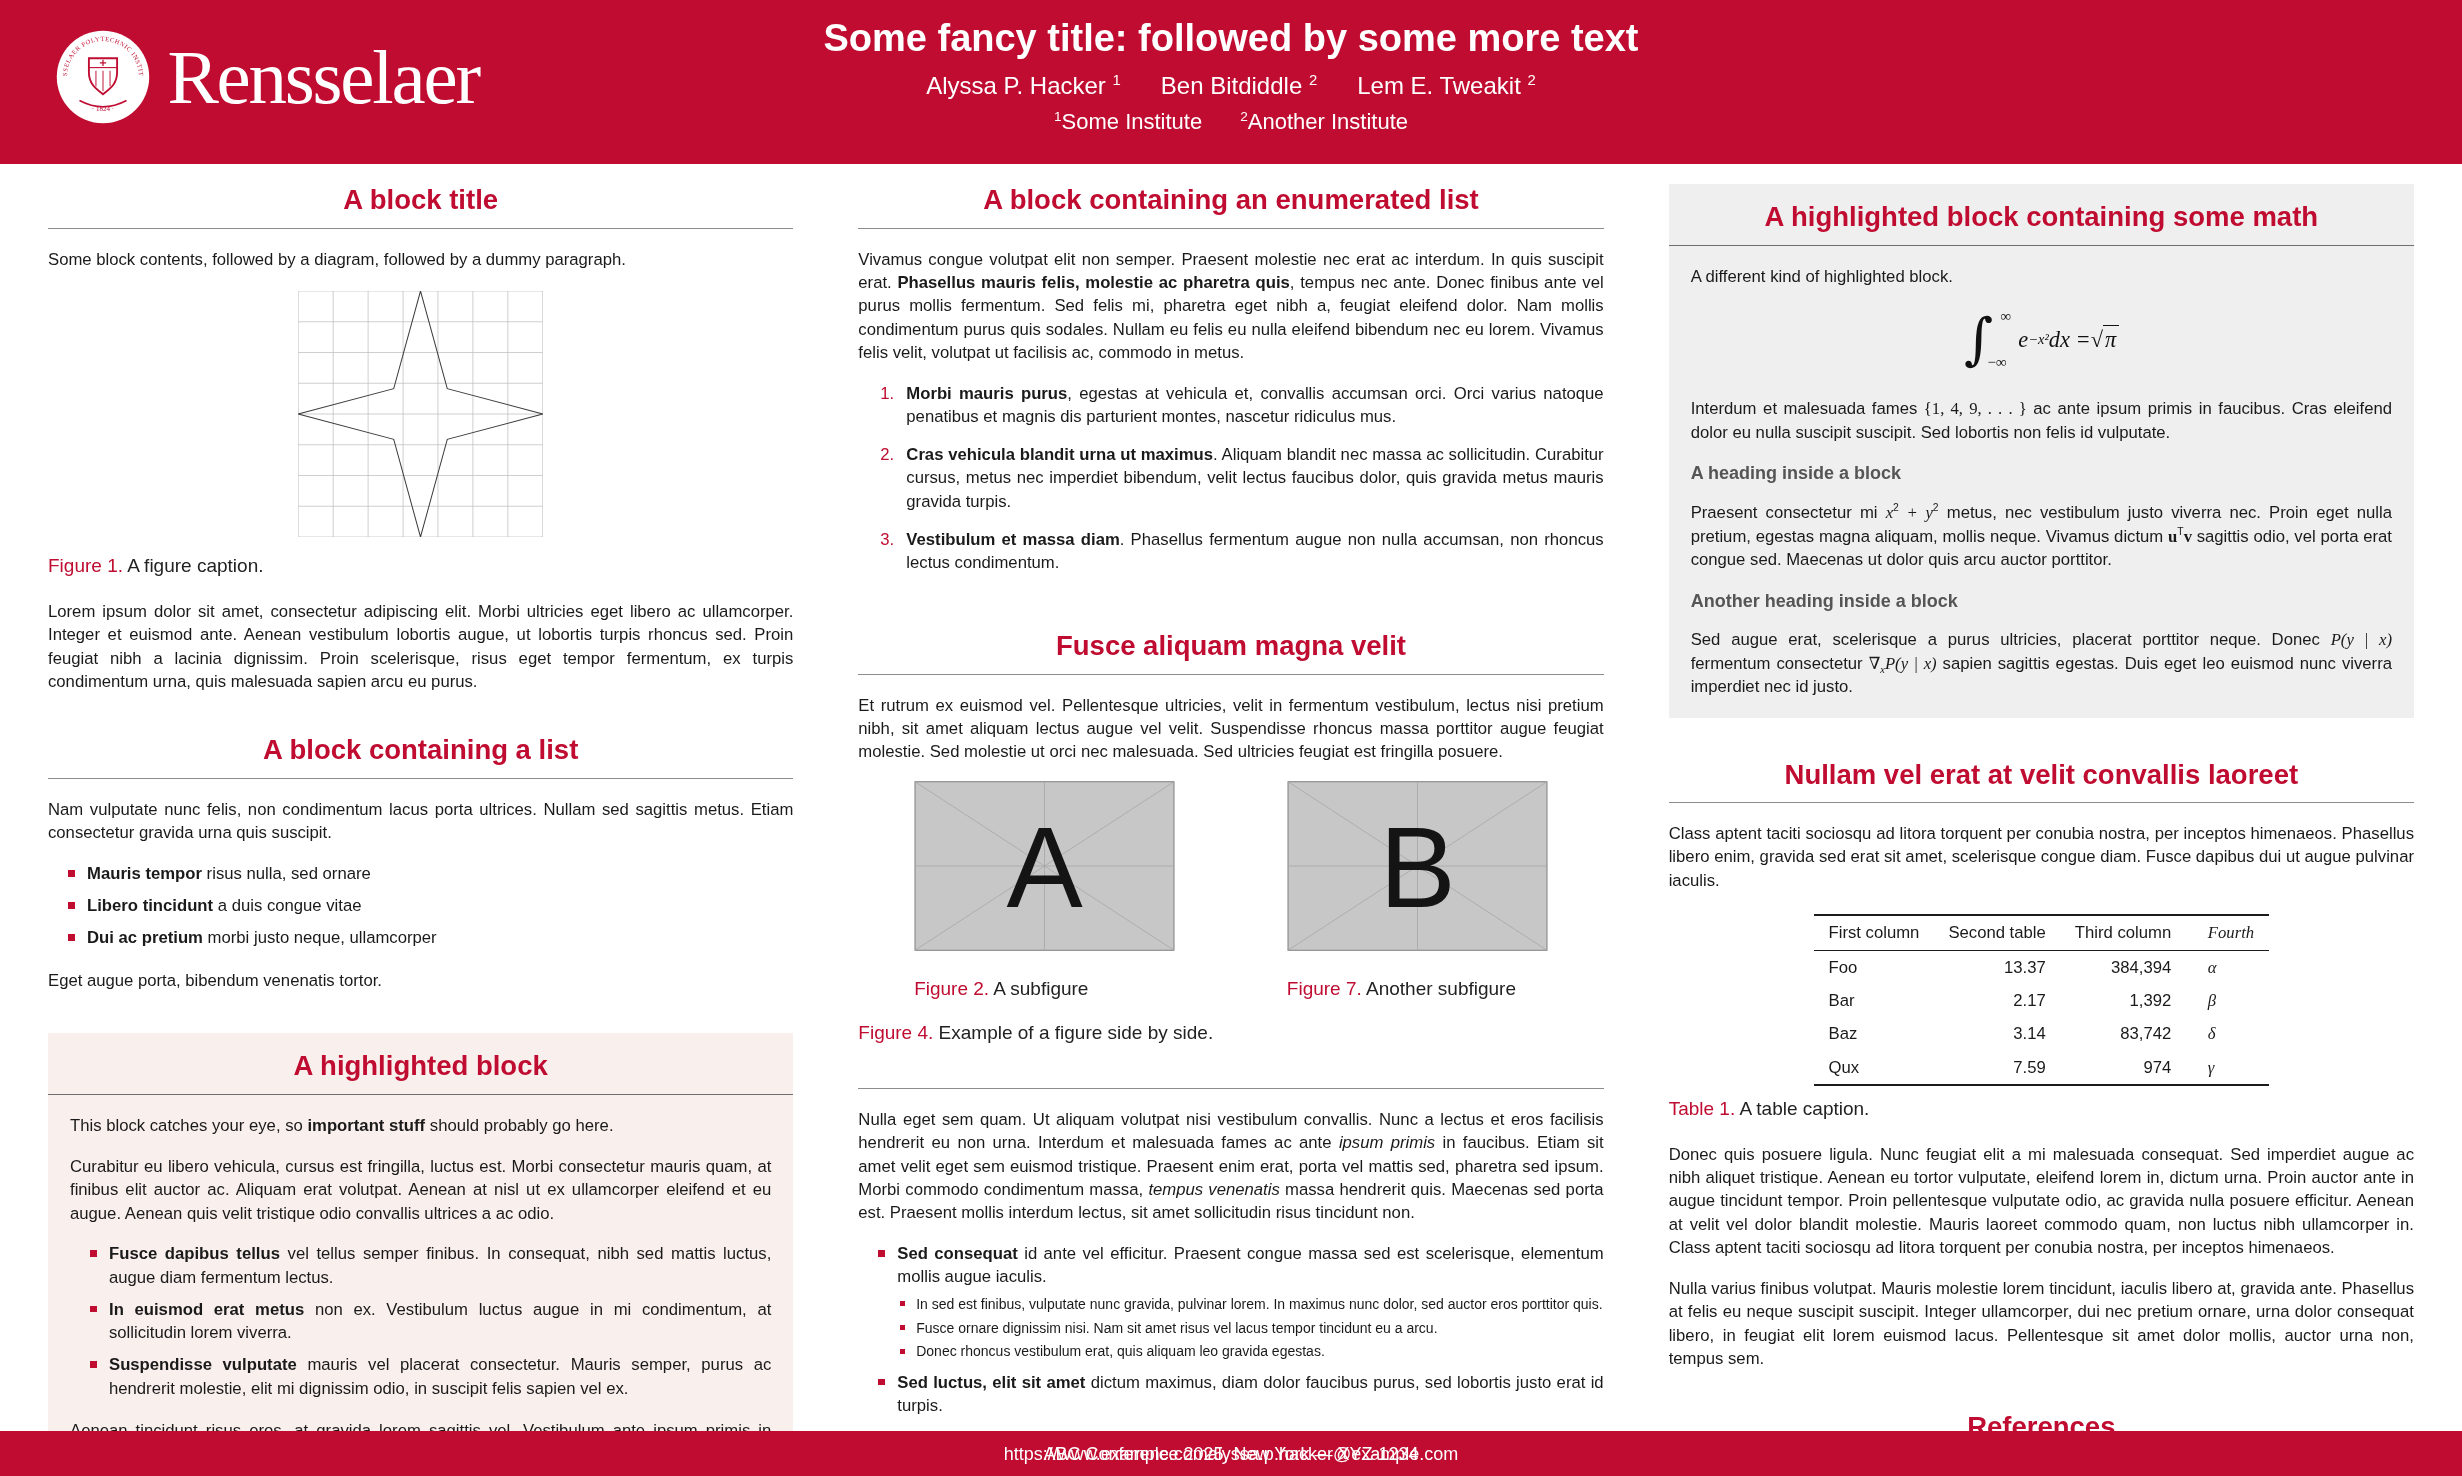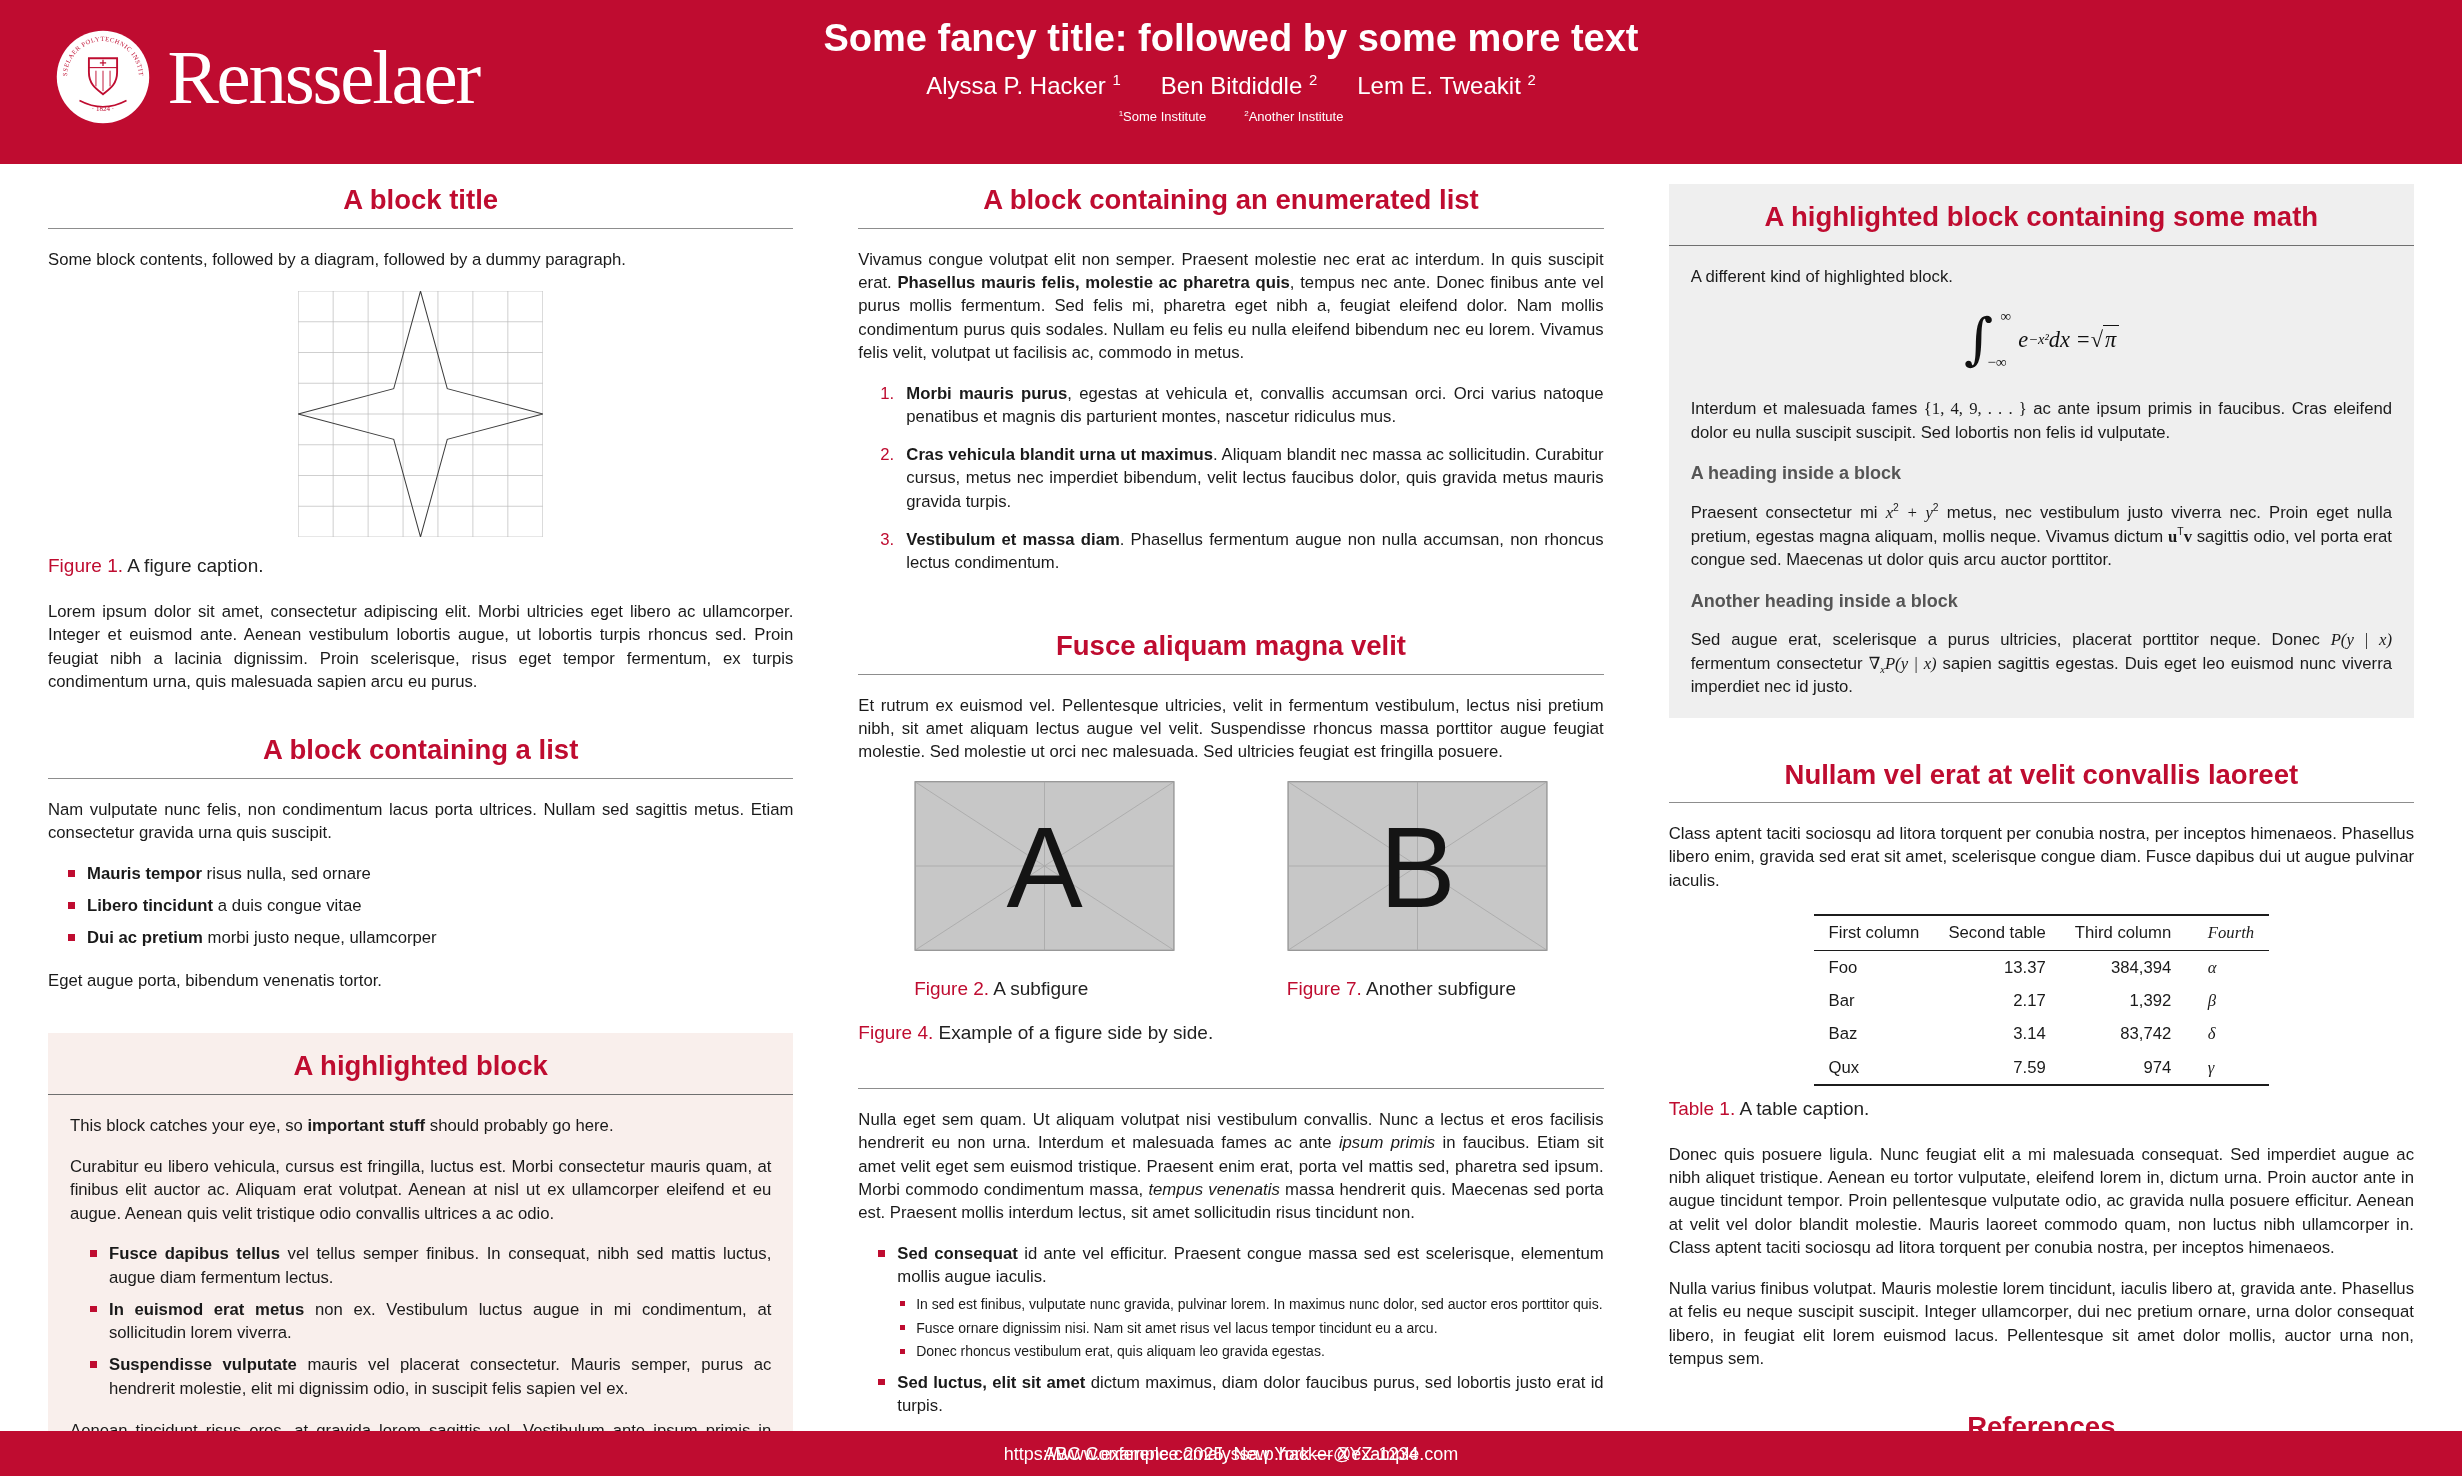--- a/index.html
+++ b/index.html
@@ -14,21 +14,21 @@
   }
   
   .header{position:absolute;top:0;left:0;width:100%;height:164px;background:var(--red);color:#fff;}
   .logo{position:absolute;left:56px;top:30px;display:flex;align-items:center;gap:17.4px;}
   .seal{width:94px;height:94px;}
   .wordmark{font-family:"Liberation Serif","DejaVu Serif",serif;font-size:77px;letter-spacing:-2.2px;line-height:1;}
   .head-center{position:absolute;left:0;right:0;top:0;text-align:center;}
   h1.title{margin:17.4px 0 0;font-size:38px;font-weight:700;}
   .authors{margin-top:11.6px;font-size:24px;}
   .author{margin:0 20px;}
-  .institutes{margin-top:9.4px;font-size:13px;}
+  .institutes{margin-top:9.4px;font-size:22px;}
   .institute{margin:0 19px;}
   sup{font-size:62%;line-height:0;}
   sub{font-size:62%;line-height:0;}
   
   .content{position:absolute;top:184px;left:48px;right:48px;display:flex;gap:65px;align-items:flex-start;}
   .col{flex:1;display:flex;flex-direction:column;gap:41px;min-width:0;}
   .block-title{font-size:27.5px;font-weight:700;color:var(--red);text-align:center;margin:0 0 11.6px;}
   .rule{border-top:1.4px solid var(--rule);margin:0 0 19px;}
   .bbody{font-size:16.7px;line-height:1.4;}
   .bbody > :last-child{margin-bottom:0;}

